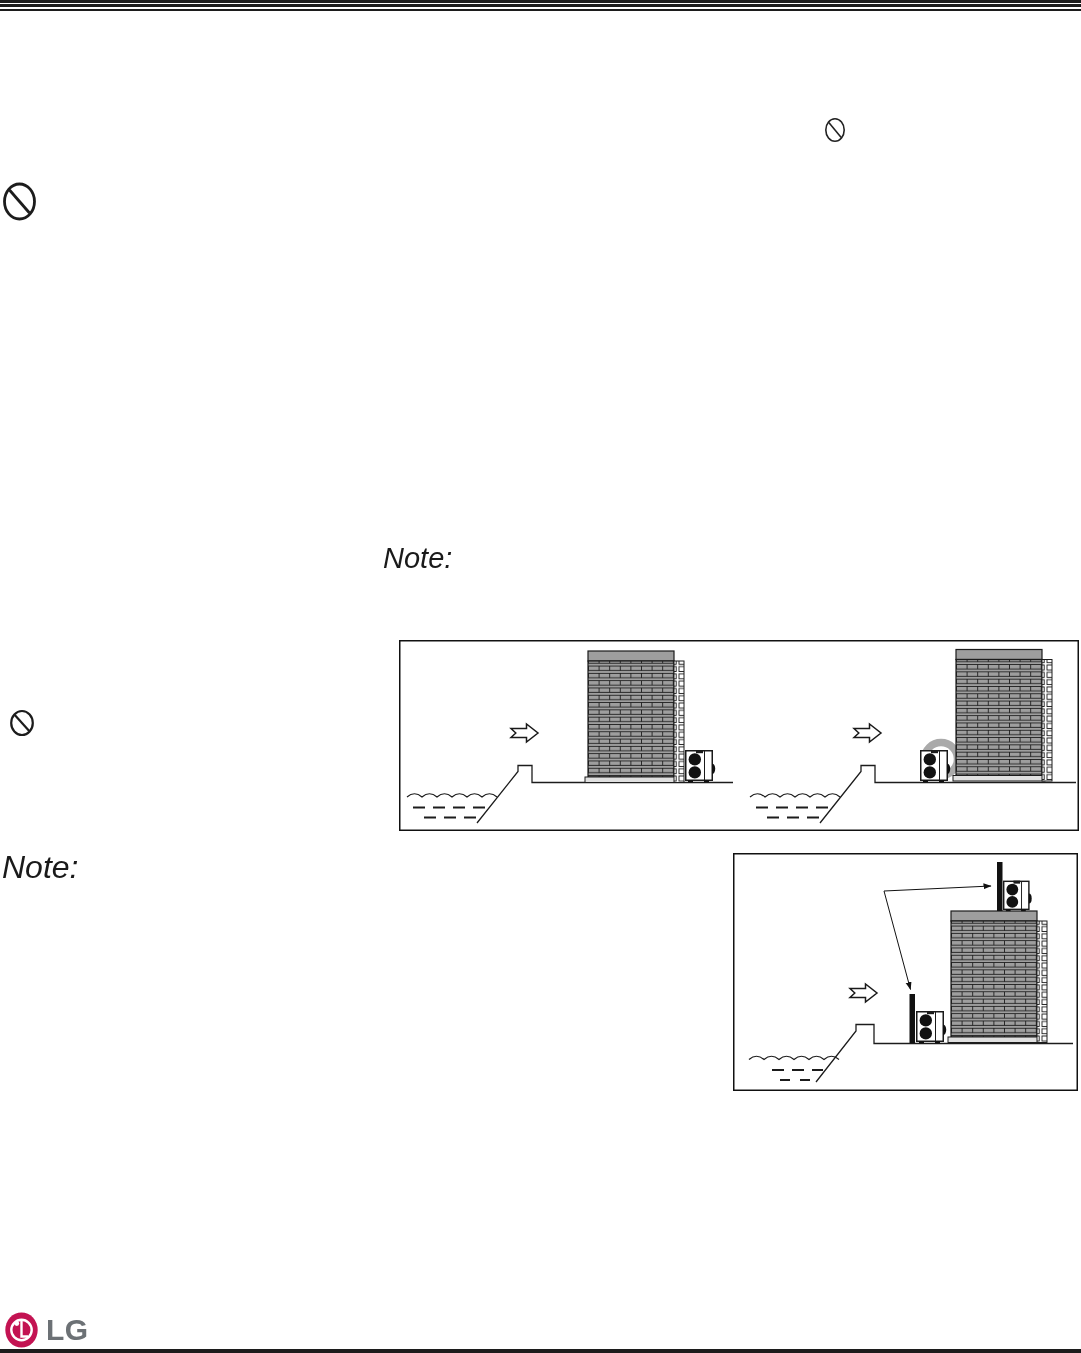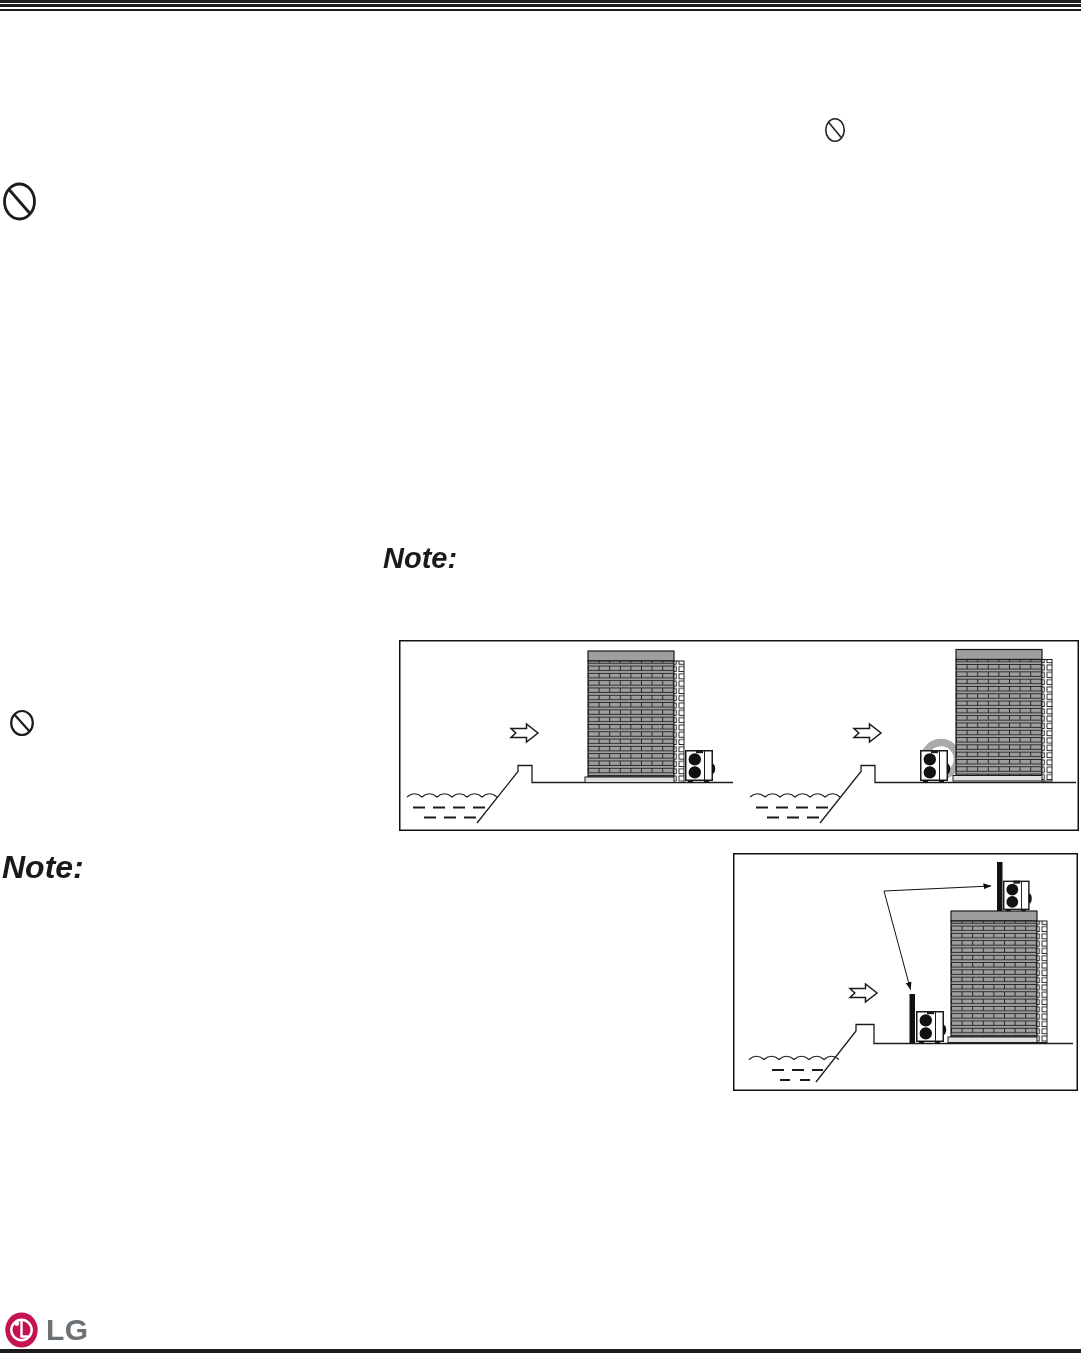--- a/index.html
+++ b/index.html
@@ -7,21 +7,21 @@
     position:relative;width:1081px;height:1353px;background:#ffffff;
     font-family:"Liberation Sans", sans-serif;overflow:hidden;
   }
   .abs{position:absolute;}
   .top-rule{
     left:0;top:0;width:1081px;height:11px;
     background:linear-gradient(#1c1c1c 0 3px,#ffffff 3px 4.5px,#1c1c1c 4.5px 7.5px,#ffffff 7.5px 9px,#1c1c1c 9px 11px);
   }
   .bottom-rule{left:0;top:1349px;width:1081px;height:4px;background:#1c1c1c;}
   .note{
-    color:#1a1a1a;font-weight:bold;font-style:italic;line-height:1;
+    color:#1a1a1a;font-weight:normal;font-style:italic;line-height:1;
     white-space:nowrap;
   }
   .note-1{left:383px;top:544px;font-size:29px;}
   .note-2{left:2px;top:851px;font-size:32px;}
   .lg-logo{left:4px;top:1311px;display:flex;align-items:center;}
   .lg-text{color:#6c7175;font-weight:bold;font-size:30px;letter-spacing:0.5px;margin-left:5px;line-height:1;}
   svg{display:block;}
 </style>
 </head>
 <body>

